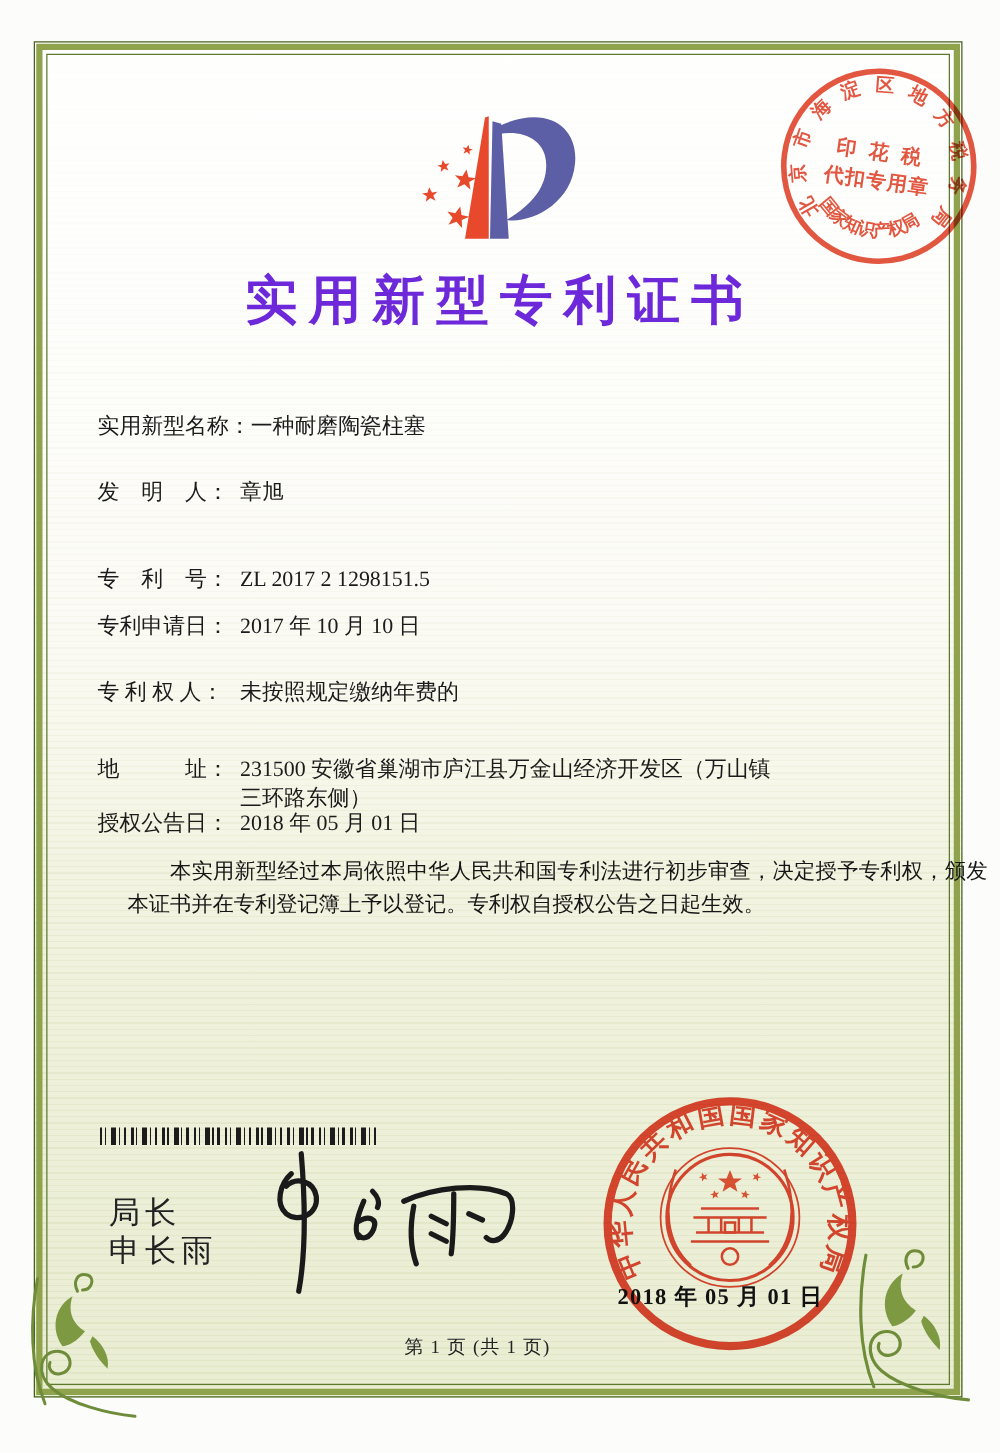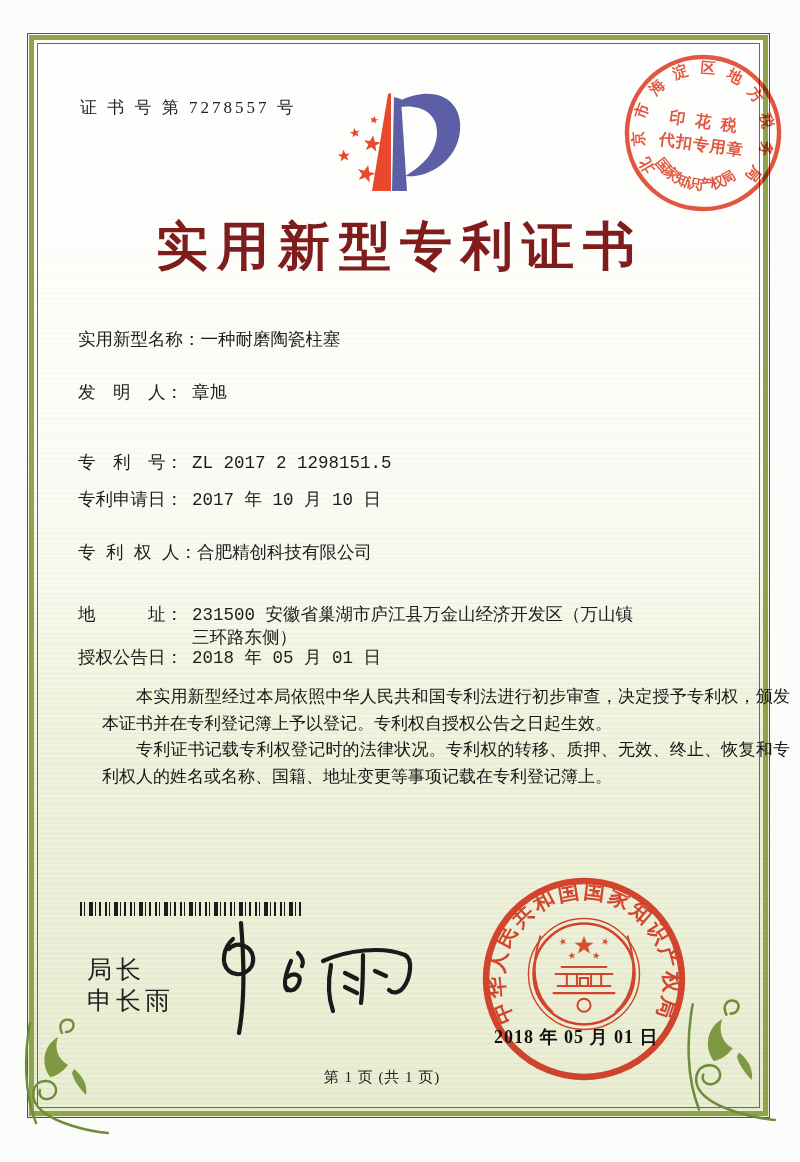--- a/index.html
+++ b/index.html
@@ -13,23 +13,23 @@
   .paper{position:absolute;left:27px;top:33px;right:30px;bottom:44px;
     background:
       linear-gradient(180deg, rgba(255,255,255,.95) 0%, rgba(255,255,255,.55) 40%, rgba(240,242,218,.15) 62%, rgba(235,239,208,0) 100%),
       repeating-linear-gradient(180deg, rgba(142,160,72,.10) 0 1px, rgba(0,0,0,0) 1px 5px),
       linear-gradient(180deg,#fbfaf4 0%,#f7f6e9 48%,#eef0da 76%,#e9edd2 100%);}
   .frame{position:absolute;left:27px;top:33px;right:30px;bottom:44px;border:1px solid var(--border-dark);pointer-events:none;}
   .frame::before{content:'';position:absolute;inset:1px;border:5px solid var(--border-olive);}
   .frame::after{content:'';position:absolute;inset:9px;border:1px solid var(--border-inner);}
   .abs{position:absolute;}
   .certno{left:80px;top:96px;font-size:17px;letter-spacing:3px;color:#242424;}
-  .title{left:0;right:0;top:212px;text-align:center;font-size:52px;font-weight:700;letter-spacing:9px;color:#7f1d1d;}
+  .title{left:0;right:0;top:212px;text-align:center;font-size:42px;font-weight:700;letter-spacing:9px;color:#6d28d9;}
   .fields{left:78px;top:0;width:660px;font-size:17.5px;color:#1b1b1b;}
-  .frow{position:absolute;left:0;width:660px;line-height:23px;font-family:Liberation Mono, monospace;}
+  .frow{position:absolute;left:0;width:660px;line-height:23px;}
   .flabel{display:inline-block;min-width:114px;white-space:pre;vertical-align:top;}
   .fvalue{white-space:pre-line;display:inline-block;vertical-align:top;max-width:520px;}
   .pair2{position:absolute;left:377px;top:0;white-space:nowrap;}
   .paras{left:60px;top:684px;width:688px;font-size:17px;line-height:26.5px;text-align:justify;color:#161616;margin-left:42px;}
   .paras p{margin:0;text-indent:2em;}
   .barcode{left:80px;top:902px;width:224px;height:14px;
     background:repeating-linear-gradient(90deg,#1c1c1c 0 2px,transparent 2px 4px,#1c1c1c 4px 5px,transparent 5px 9px,#1c1c1c 9px 13px,transparent 13px 15px,#1c1c1c 15px 16px,transparent 16px 19px,#1c1c1c 19px 21px,transparent 21px 25px);}
   .signer{left:87px;font-size:25px;letter-spacing:4px;font-family:"Liberation Sans","DejaVu Sans",sans-serif;color:#222;}
   .sig-svg{left:195px;top:915px;}
   .seal-svg{left:478px;top:873px;mix-blend-mode:multiply;opacity:.93;}
@@ -59,21 +59,20 @@
   <svg class="abs orn" style="left:678px;top:996px;" width="100" height="130" viewBox="0 0 95 120" transform="scale(-1,1)">
     <g transform="translate(95,0) scale(-1,1)">
       <path d="M92,116 C70,114 40,106 26,94 C12,82 16,64 30,64 C42,64 44,80 32,82 C26,83 22,78 24,73"></path>
       <path class="leaf" d="M34,60 C24,46 28,28 42,20 C38,32 42,42 52,48 C46,56 38,60 34,60 Z"></path>
       <path d="M46,16 C42,8 46,1 54,3 C60,5 58,15 50,15"></path>
       <path d="M14,6 C8,38 8,76 20,106"></path>
       <path class="leaf" d="M58,52 C66,58 72,68 70,78 C64,72 58,64 56,56 Z"></path>
     </g>
   </svg>
 
-  <div class="abs certno">证 书 号 第 7278557 号</div>
 
   <svg class="abs" style="left:325px;top:83px;" width="150" height="115" viewBox="0 0 150 115">
     <defs>
       <path id="star" d="M0,-10 L2.9,-3.1 10,-3.1 4.2,1.2 6.2,8.1 0,4 -6.2,8.1 -4.2,1.2 -10,-3.1 -2.9,-3.1 Z" fill="var(--logo-red)"></path>
     </defs>
     <path d="M74,18 C112,0 138,18 135,48 C132,80 100,96 80,93 C99,82 112,68 112,49 C112,29 94,21 75,24 Z" fill="var(--logo-blue)"></path>
     <polygon points="69,14 76,16 82,108 67,108" fill="var(--logo-blue)"></polygon>
     <polygon points="63,11 66,10 66,108 47,108" fill="var(--logo-red)"></polygon>
     <use href="#star" transform="translate(49,37) scale(0.42) rotate(12)"></use>
     <use href="#star" transform="translate(30,50) scale(0.5) rotate(-10)"></use>
@@ -103,34 +102,33 @@
     <div class="frow" style="top:382px">
       <span class="flabel">发　明　人：</span><span class="fvalue">章旭</span>
     </div>
     <div class="frow" style="top:452px">
       <span class="flabel">专　利　号：</span><span class="fvalue">ZL 2017 2 1298151.5</span>
     </div>
     <div class="frow" style="top:489px">
       <span class="flabel">专利申请日：</span><span class="fvalue">2017 年 10 月 10 日</span>
     </div>
     <div class="frow" style="top:542px">
-      <span class="flabel">专 利 权 人：</span><span class="fvalue">合肥精创科技有限公司</span>
+      <span class="flabel">专 利 权 人：</span><span class="fvalue">未按照规定缴纳年费的</span>
     </div>
     <div class="frow" style="top:604px">
       <span class="flabel">地　　　址：</span><span class="fvalue">231500 安徽省巢湖市庐江县万金山经济开发区（万山镇
 三环路东侧）</span>
     </div>
     <div class="frow" style="top:647px">
       <span class="flabel">授权公告日：</span><span class="fvalue">2018 年 05 月 01 日</span>
     </div>
   </div>
 
   <div class="abs paras">
     <p>本实用新型经过本局依照中华人民共和国专利法进行初步审查，决定授予专利权，颁发本证书并在专利登记簿上予以登记。专利权自授权公告之日起生效。</p>
-    <p>专利证书记载专利权登记时的法律状况。专利权的转移、质押、无效、终止、恢复和专利权人的姓名或名称、国籍、地址变更等事项记载在专利登记簿上。</p>
   </div>
 
   <div class="abs barcode"></div>
 
   <div class="abs signer" style="top:953px">局长</div>
   <div class="abs signer" style="top:984px">申长雨</div>
 
   <svg class="abs sig-svg" width="230" height="125" viewBox="0 0 230 125">
     <g fill="none" stroke="#1a1a1a" stroke-width="4.2" stroke-linecap="round">
       <path d="M38,24 C29,32 25,48 34,56 C44,64 60,56 58,42 C56,30 42,26 34,34"></path>

